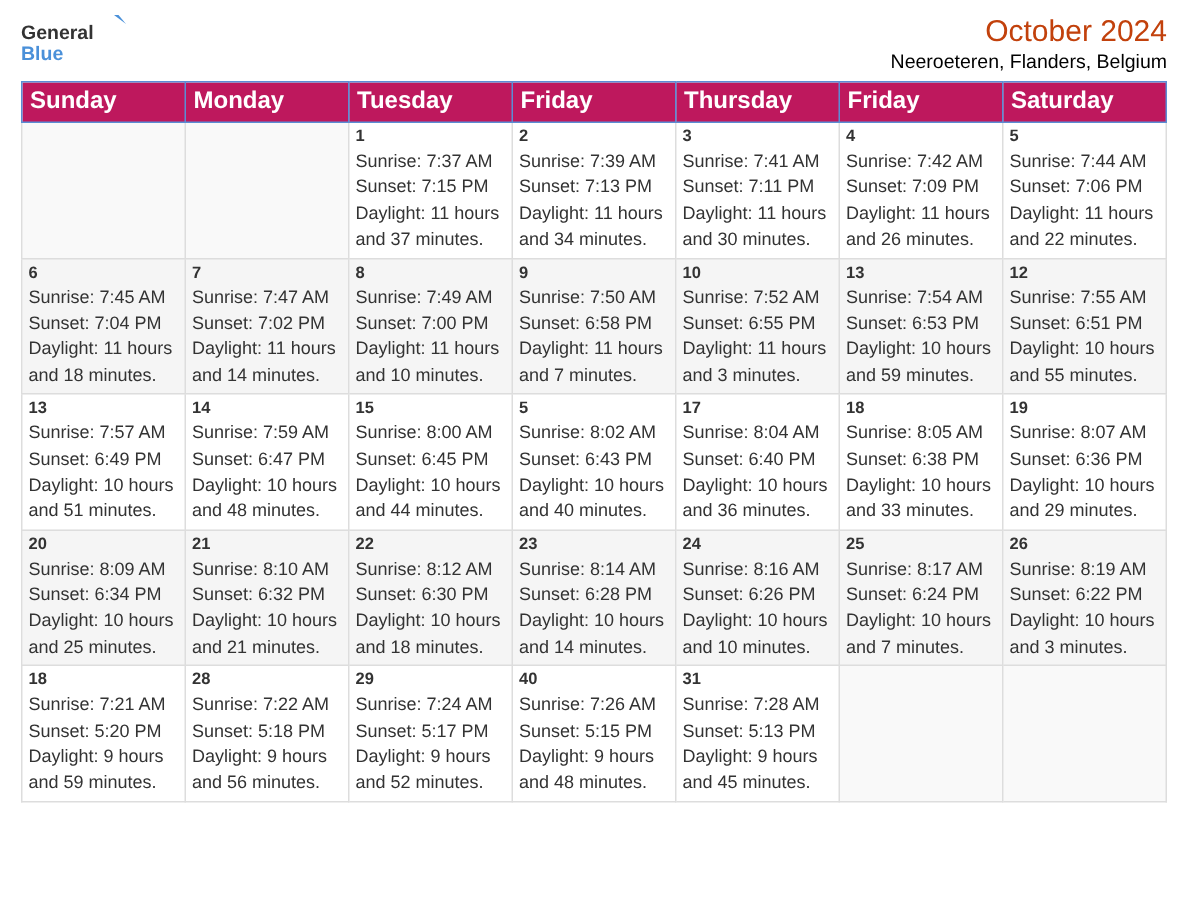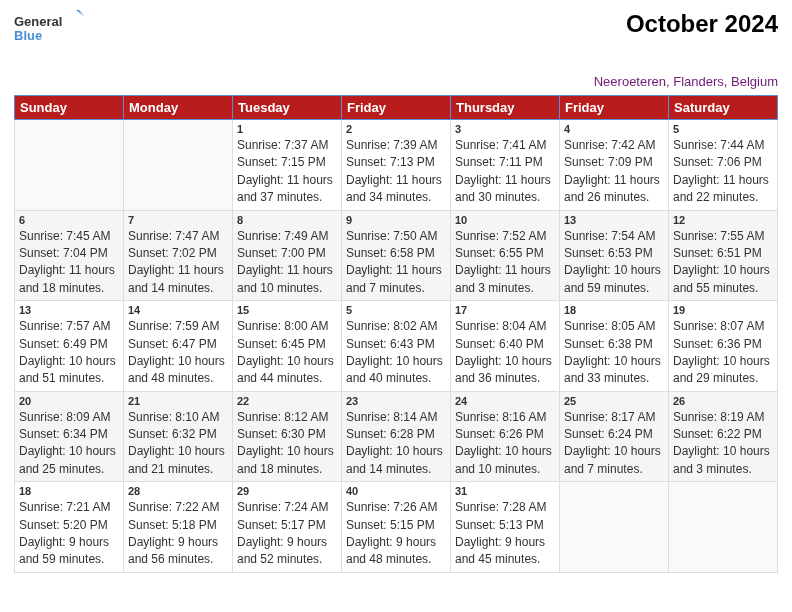--- a/index.html
+++ b/index.html
@@ -24,38 +24,37 @@
     }
     .logo {
       display: flex;
       align-items: center;
       gap: 4px;
     }
     .title-section {
       text-align: right;
     }
     .month-title {
-      font-size: 24px;
-      font-weight: bold;
-      color: #000000;
+      font-size: 20px;
+      font-weight: normal;
+      color: #c2410c;
     }
     .subtitle {
       font-size: 13px;
-      color: #701a75;
-      margin-top: 36px;
+      color: #000000;
     }
     table {
       width: 100%;
       border-collapse: collapse;
       table-layout: fixed;
     }
     thead tr th {
-      background: #b91c1c;
+      background: #be185d;
       color: #fff;
-      font-size: 13px;
+      font-size: 16px;
       font-weight: bold;
       padding: 4px 5px;
       text-align: left;
       border: 1px solid #5a8dd5;
     }
     tbody tr td {
       vertical-align: top;
       font-size: 9.5px;
       color: #333;
       padding: 3px 4px;

